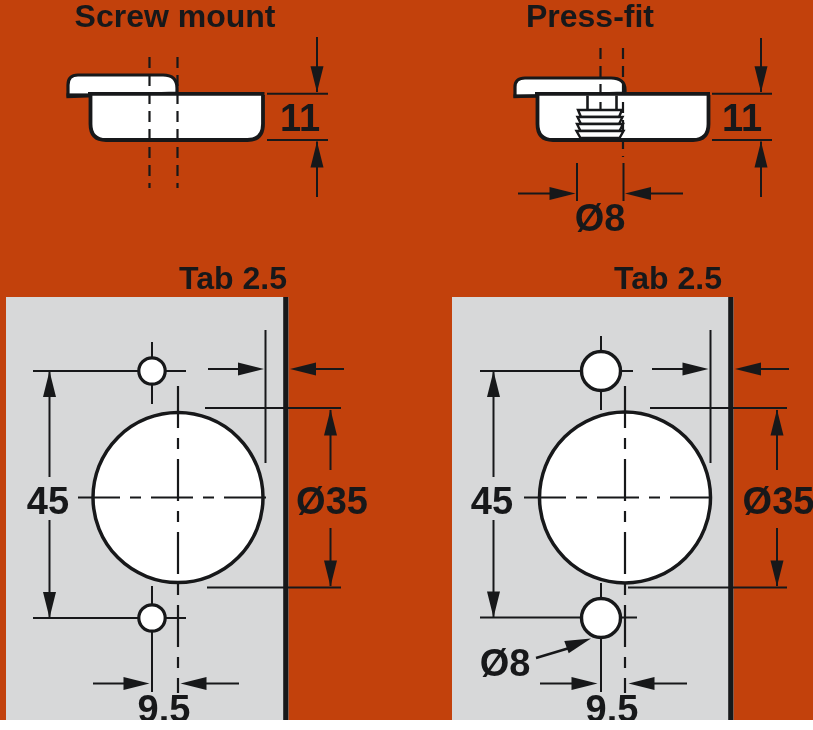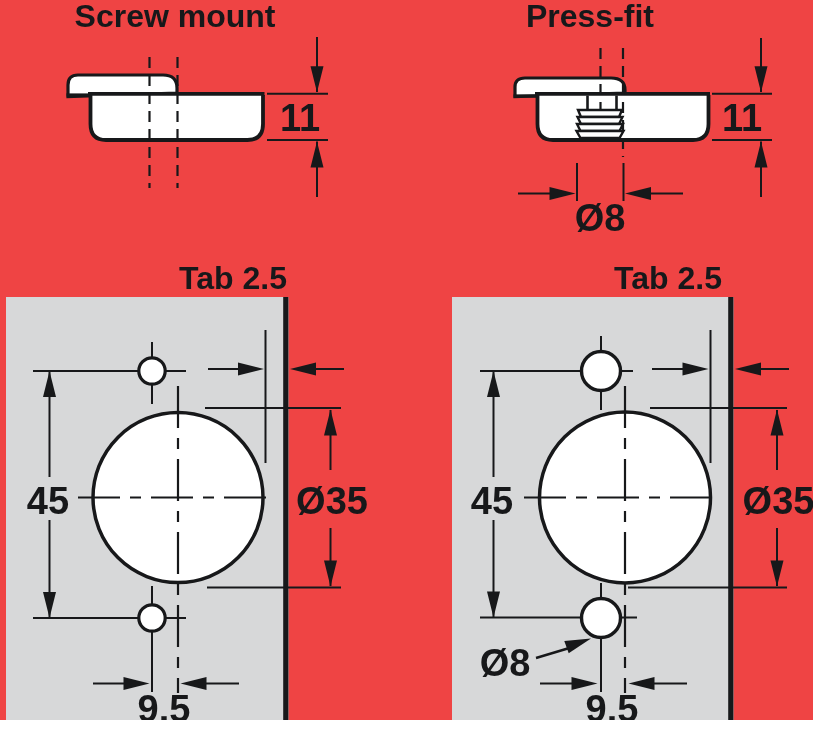--- a/index.html
+++ b/index.html
@@ -1,20 +1,20 @@
 <!DOCTYPE html>
 <html><head>
 <meta charset="utf-8">
 <style>
   html, body { margin: 0; padding: 0; background: #ffffff; }
   .stage {
     position: relative;
     width: 813px;
     height: 720px;
-    background: #ef4444;
+    background: #c2410c;
     font-family: "Liberation Sans", sans-serif;
     overflow: hidden;
   }
   svg { display: block; }
   text {
     font-family: "Liberation Sans", sans-serif;
     font-weight: bold;
     fill: #17181a;
   }
   .title  { font-size: 32px; }

